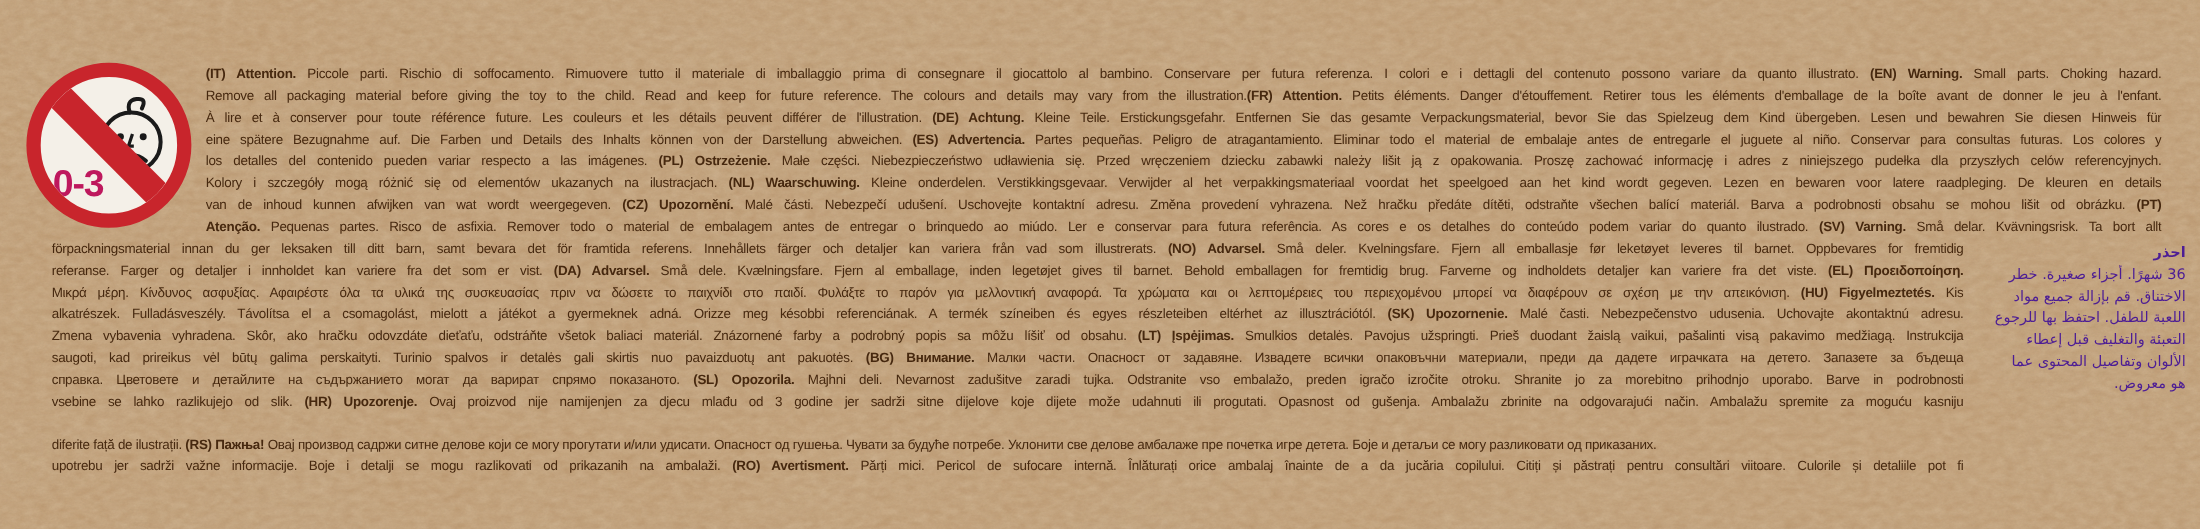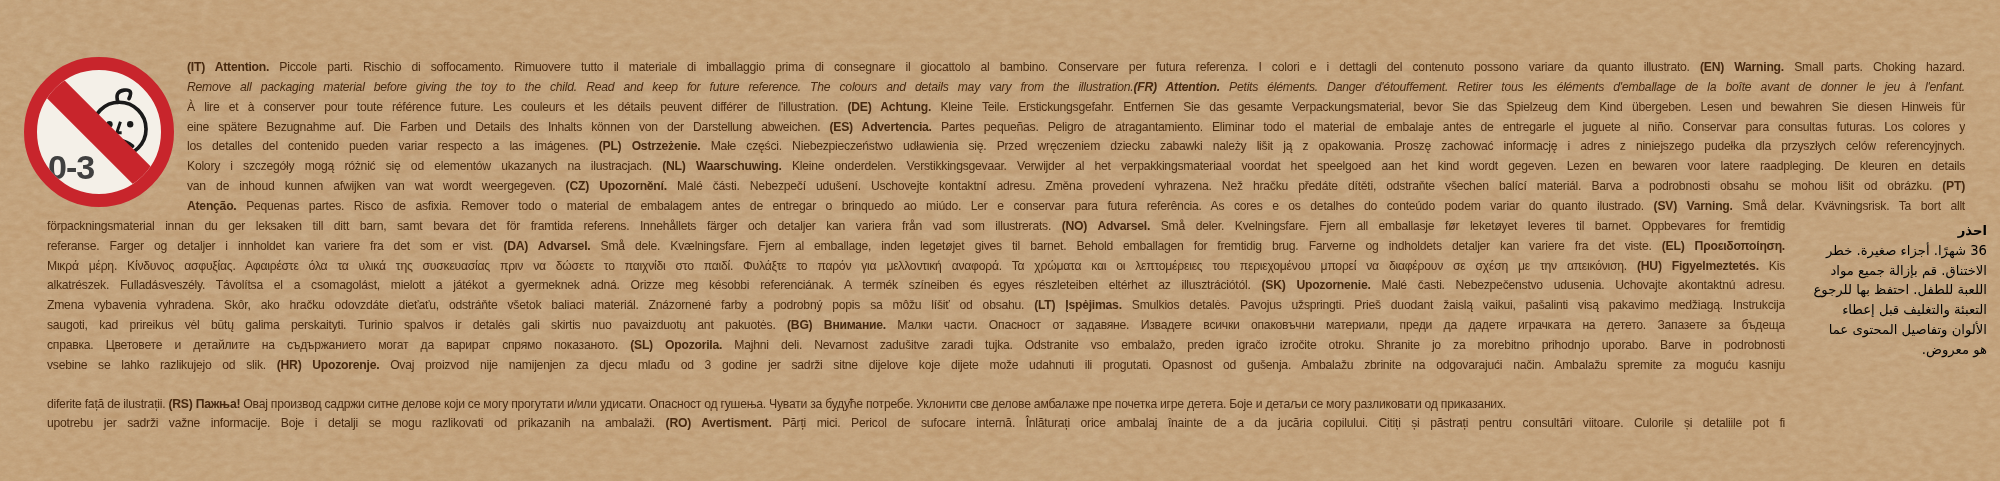--- a/index.html
+++ b/index.html
@@ -19,41 +19,41 @@
   }
   .wline b { font-weight:700; }
   .w-wide { left:187px; width:1778px; }
   .w-full { left:47px;  width:1738px; }
   .noj { text-align-last:auto; }
 
   
   .arabic {
     position:absolute; top:221px; right:13px; width:205px;
     direction:rtl; text-align:right;
-    color:#000000; font-size:13.2px; line-height:19.8px;
+    color:#4c1d95; font-size:13.2px; line-height:19.8px;
     font-family:"DejaVu Sans", sans-serif;
   }
   .arabic .hdr { font-weight:700; }
   .aline { height:19.8px; overflow:hidden; }
 
   
   .symbol { position:absolute; left:24px; top:57px; width:150px; height:150px; }
   .symbol-circle {
     position:absolute; inset:0; box-sizing:border-box;
     width:150px; height:150px; border-radius:50%;
     border:13px solid #c8252c; background:#f4f0e8; overflow:hidden;
   }
   .slash {
     position:absolute; left:-23px; top:50px; width:170px; height:25px;
     background:#c8252c; transform:rotate(45deg); z-index:2;
   }
   .face { position:absolute; right:6px; top:14px; z-index:1; }
   .age-label {
     position:absolute; left:11px; bottom:7px; z-index:3;
-    font-weight:700; font-size:34px; letter-spacing:-1px; color:#404040;
+    font-weight:700; font-size:34px; letter-spacing:-1px; color:#be185d;
   }
 </style>
 </head>
 <body>
 
 <div class="canvas">
 
   <svg class="texture" width="2000" height="481" viewBox="0 0 2000 481" aria-hidden="true">
     <defs>
       <filter id="blotch" x="0" y="0" width="100%" height="100%">
@@ -85,21 +85,21 @@
         <path d="M32 31 l-3 9 l4 0" fill="none" stroke="#1a1a1a" stroke-width="2.4" stroke-linejoin="round"></path>
         <path d="M21 52 q10 -10 21 -1" fill="none" stroke="#1a1a1a" stroke-width="3" stroke-linecap="round"></path>
       </svg>
       <div class="slash"></div>
       <div class="age-label">0-3</div>
     </div>
   </div>
 
   <div>
       <div class="wline w-wide" style="top: 58px;"><b>(IT) Attention. </b><span>Piccole parti. Rischio di soffocamento. Rimuovere tutto il materiale di imballaggio prima di consegnare il giocattolo al bambino. Conservare per futura referenza. I colori e i dettagli del contenuto possono variare da quanto illustrato. </span><b>(EN) Warning. </b><span>Small parts. Choking hazard.</span></div>
-      <div class="wline w-wide" style="top: 77.85px; font-style: italic;"><span>Remove all packaging material before giving the toy to the child. Read and keep for future reference. The colours and details may vary from the illustration.</span><b>(FR) Attention. </b><span>Petits éléments. Danger d'étouffement. Retirer tous les éléments d'emballage de la boîte avant de donner le jeu à l'enfant.</span></div>
+      <div class="wline w-wide" style="top: 77.85px;"><span>Remove all packaging material before giving the toy to the child. Read and keep for future reference. The colours and details may vary from the illustration.</span><b>(FR) Attention. </b><span>Petits éléments. Danger d'étouffement. Retirer tous les éléments d'emballage de la boîte avant de donner le jeu à l'enfant.</span></div>
       <div class="wline w-wide" style="top: 97.7px;"><span>À lire et à conserver pour toute référence future. Les couleurs et les détails peuvent différer de l'illustration. </span><b>(DE) Achtung. </b><span>Kleine Teile. Erstickungsgefahr. Entfernen Sie das gesamte Verpackungsmaterial, bevor Sie das Spielzeug dem Kind übergeben. Lesen und bewahren Sie diesen Hinweis für</span></div>
       <div class="wline w-wide" style="top: 117.55px;"><span>eine spätere Bezugnahme auf. Die Farben und Details des Inhalts können von der Darstellung abweichen. </span><b>(ES) Advertencia. </b><span>Partes pequeñas. Peligro de atragantamiento. Eliminar todo el material de embalaje antes de entregarle el juguete al niño. Conservar para consultas futuras. Los colores y</span></div>
       <div class="wline w-wide" style="top: 137.4px;"><span>los detalles del contenido pueden variar respecto a las imágenes. </span><b>(PL) Ostrzeżenie. </b><span>Małe części. Niebezpieczeństwo udławienia się. Przed wręczeniem dziecku zabawki należy lišit ją z opakowania. Proszę zachować informację i adres z niniejszego pudełka dla przyszłych celów referencyjnych.</span></div>
       <div class="wline w-wide" style="top: 157.25px;"><span>Kolory i szczegóły mogą różnić się od elementów ukazanych na ilustracjach. </span><b>(NL) Waarschuwing. </b><span>Kleine onderdelen. Verstikkingsgevaar. Verwijder al het verpakkingsmateriaal voordat het speelgoed aan het kind wordt gegeven. Lezen en bewaren voor latere raadpleging. De kleuren en details</span></div>
       <div class="wline w-wide" style="top: 177.1px;"><span>van de inhoud kunnen afwijken van wat wordt weergegeven. </span><b>(CZ) Upozornění. </b><span>Malé části. Nebezpečí udušení. Uschovejte kontaktní adresu. Změna provedení vyhrazena. Než hračku předáte dítěti, odstraňte všechen balící materiál. Barva a podrobnosti obsahu se mohou lišit od obrázku. </span><b>(PT)</b></div>
       <div class="wline w-wide" style="top: 196.95px;"><b>Atenção. </b><span>Pequenas partes. Risco de asfixia. Remover todo o material de embalagem antes de entregar o brinquedo ao miúdo. Ler e conservar para futura referência. As cores e os detalhes do conteúdo podem variar do quanto ilustrado. </span><b>(SV) Varning. </b><span>Små delar. Kvävningsrisk. Ta bort allt</span></div>
       <div class="wline w-full" style="top: 216.8px;"><span>förpackningsmaterial innan du ger leksaken till ditt barn, samt bevara det för framtida referens. Innehållets färger och detaljer kan variera från vad som illustrerats. </span><b>(NO) Advarsel. </b><span>Små deler. Kvelningsfare. Fjern all emballasje før leketøyet leveres til barnet. Oppbevares for fremtidig</span></div>
       <div class="wline w-full" style="top: 236.65px;"><span>referanse. Farger og detaljer i innholdet kan variere fra det som er vist. </span><b>(DA) Advarsel. </b><span>Små dele. Kvælningsfare. Fjern al emballage, inden legetøjet gives til barnet. Behold emballagen for fremtidig brug. Farverne og indholdets detaljer kan variere fra det viste. </span><b>(EL) Προειδοποίηση.</b></div>
       <div class="wline w-full" style="top: 256.5px;"><span>Μικρά μέρη. Κίνδυνος ασφυξίας. Αφαιρέστε όλα τα υλικά της συσκευασίας πριν να δώσετε το παιχνίδι στο παιδί. Φυλάξτε το παρόν για μελλοντική αναφορά. Τα χρώματα και οι λεπτομέρειες του περιεχομένου μπορεί να διαφέρουν σε σχέση με την απεικόνιση. </span><b>(HU) Figyelmeztetés. </b><span>Kis</span></div>
       <div class="wline w-full" style="top: 276.35px;"><span>alkatrészek. Fulladásveszély. Távolítsa el a csomagolást, mielott a játékot a gyermeknek adná. Orizze meg késobbi referenciának. A termék színeiben és egyes részleteiben eltérhet az illusztrációtól. </span><b>(SK) Upozornenie. </b><span>Malé časti. Nebezpečenstvo udusenia. Uchovajte akontaktnú adresu.</span></div>

